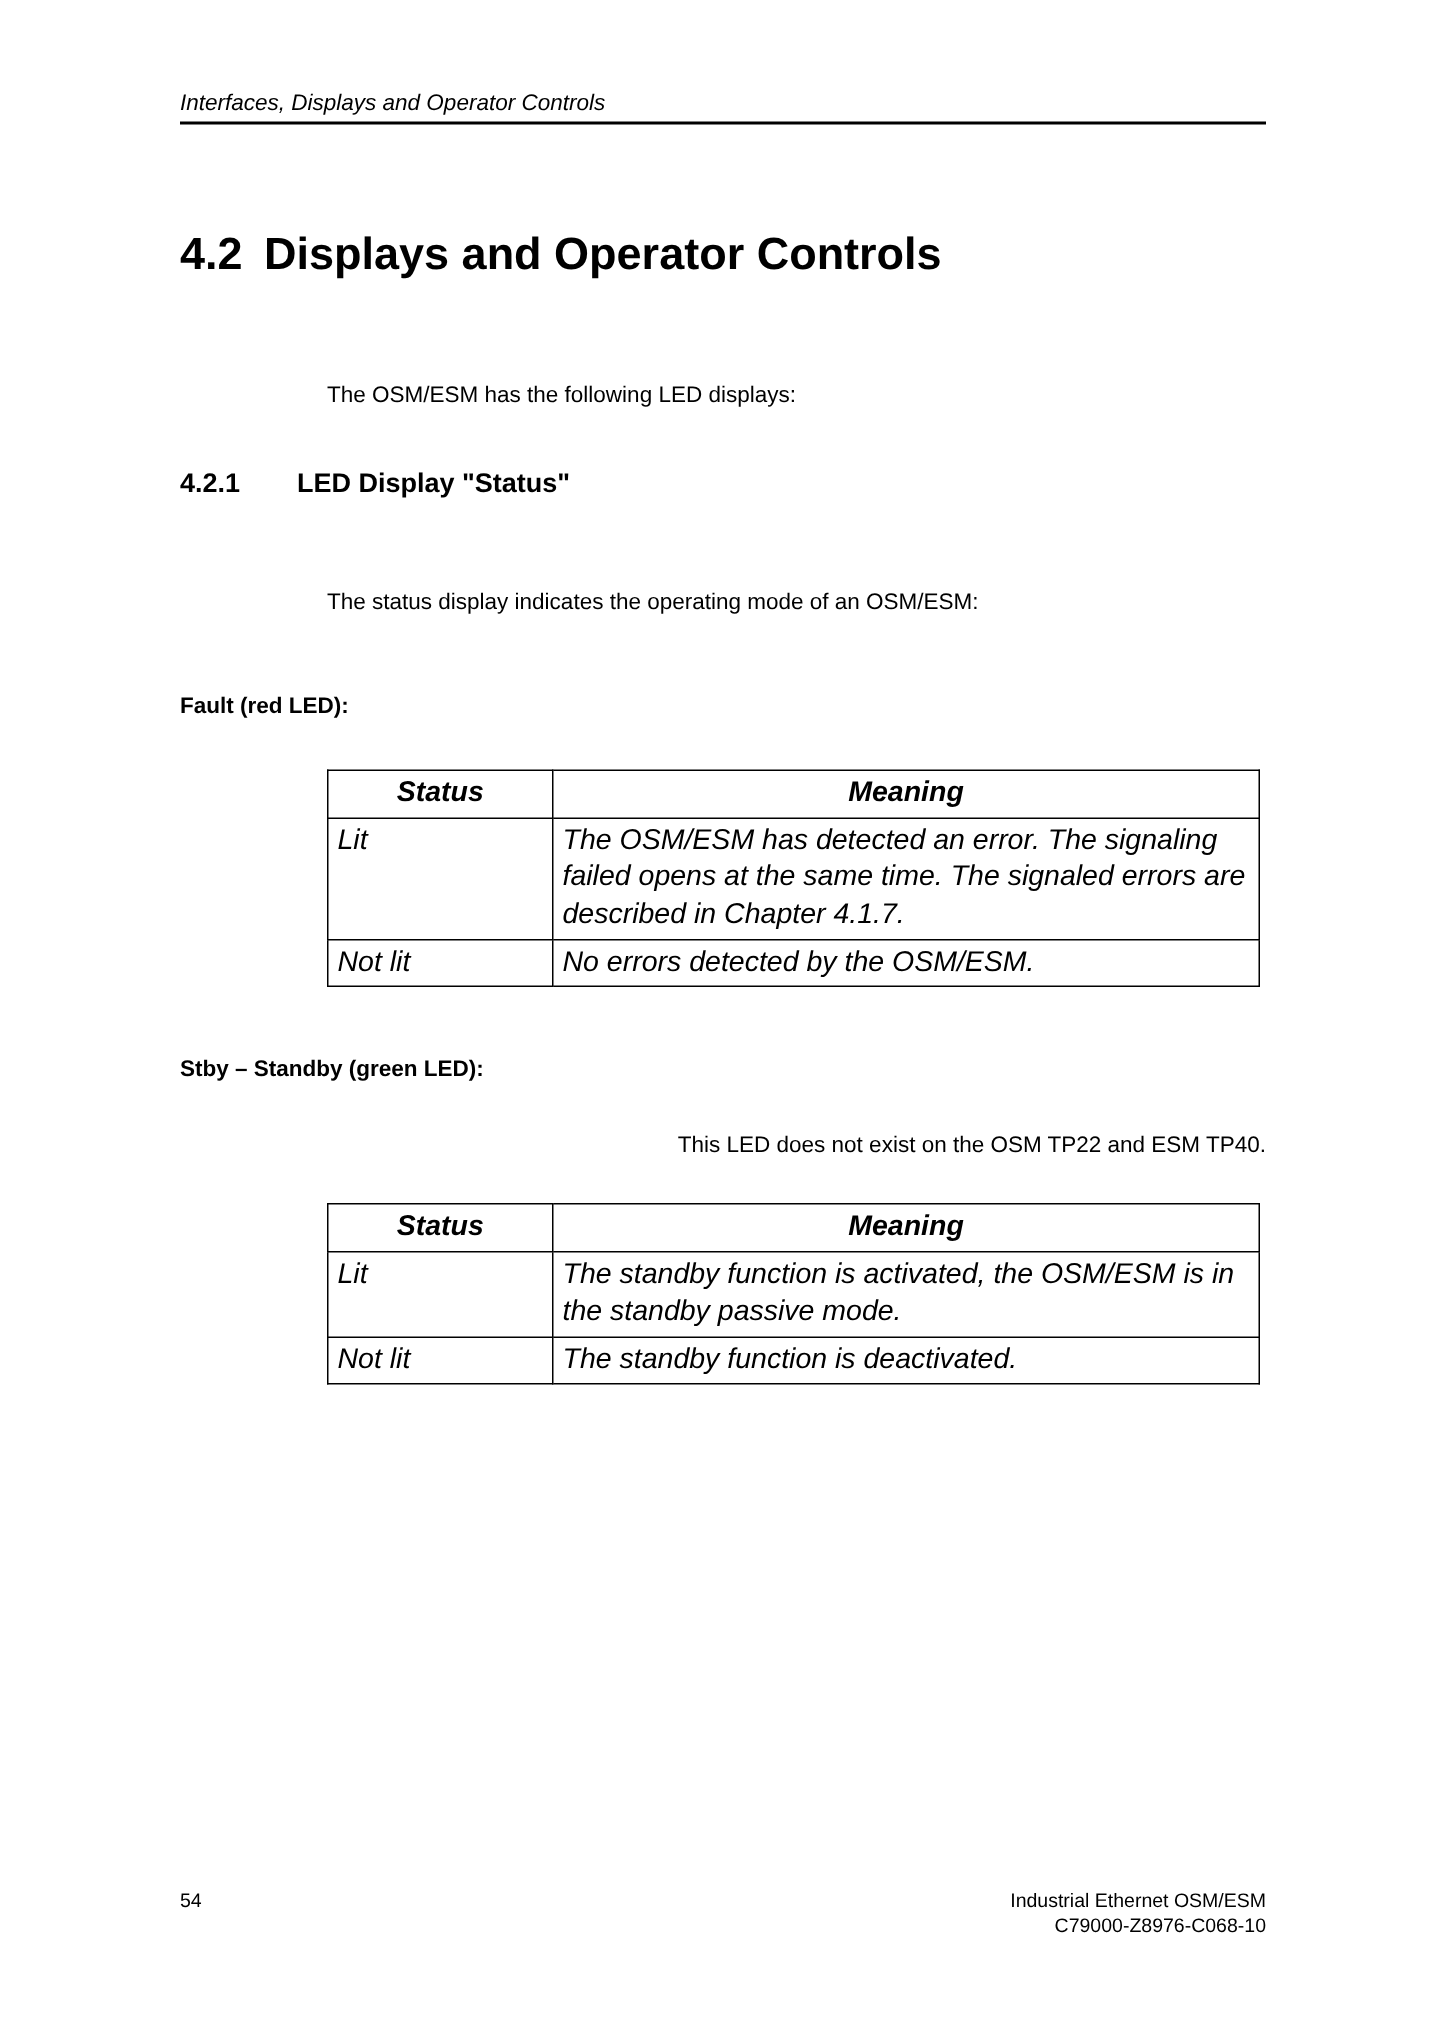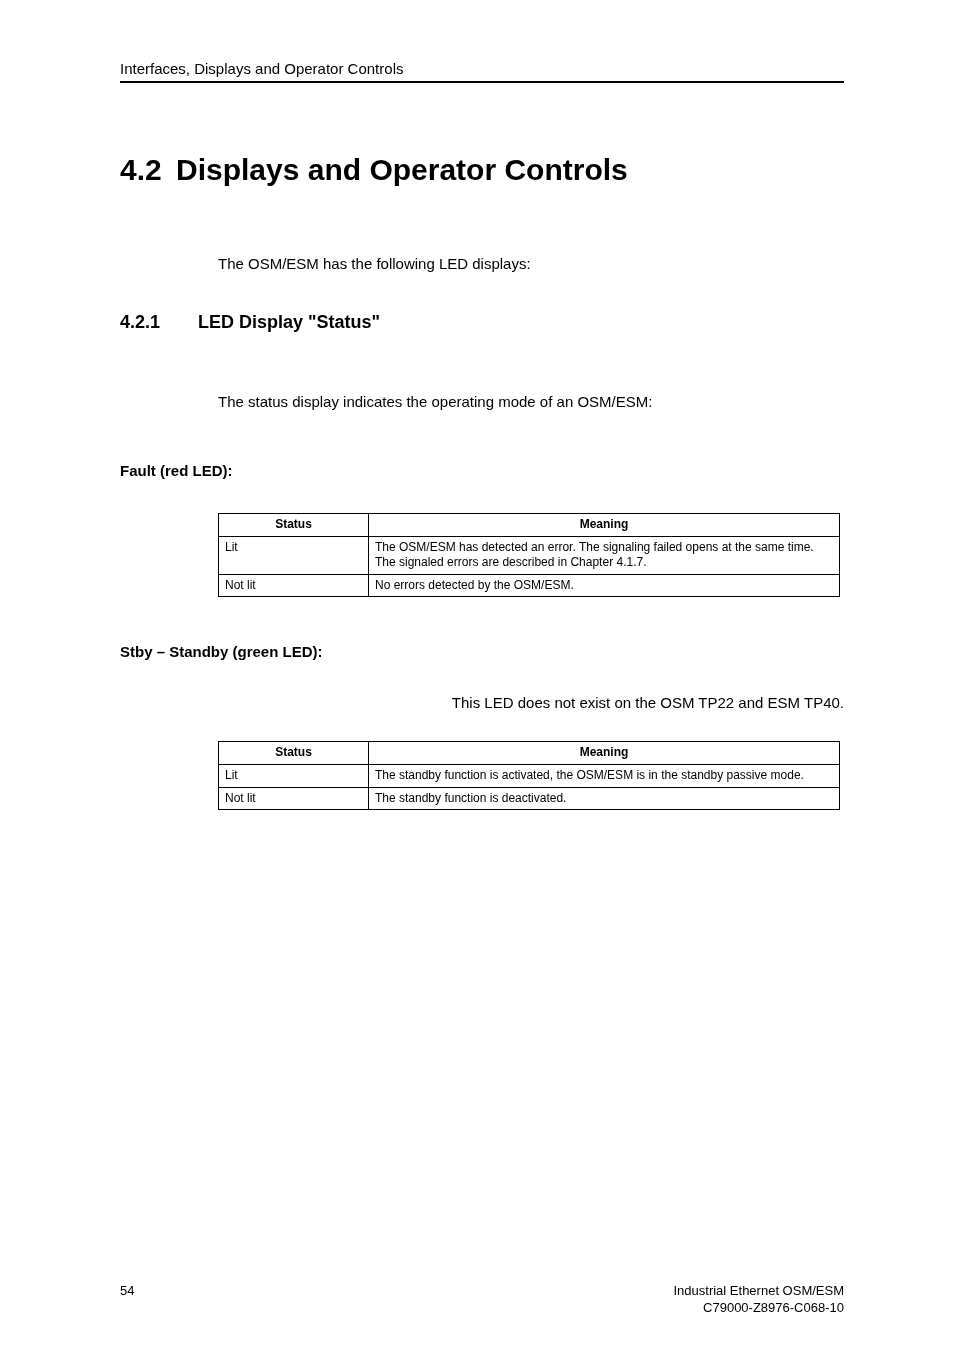--- a/index.html
+++ b/index.html
@@ -6,20 +6,21 @@
   body {
     font-family: Arial, Helvetica, sans-serif;
     width: 954px;
     height: 1351px;
     background: #fff;
     color: #000;
     position: relative;
     padding: 60px 110px 60px 120px;
   }
   .header-line {
+    font-style: italic;
     font-size: 15px;
     border-bottom: 2px solid #000;
     padding-bottom: 4px;
     margin-bottom: 70px;
   }
   .h1 {
     font-size: 30px;
     font-weight: bold;
     margin-bottom: 68px;
   }
@@ -48,36 +49,37 @@
   .after-label-para {
     margin-left: 98px;
     font-size: 15px;
     margin-bottom: 30px;
     text-align: right;
   }
   table {
     margin-left: 98px;
     border-collapse: collapse;
     width: 622px;
-    font-size: 12px;
+    font-size: 19px;
     margin-bottom: 46px;
+    font-style: italic;
   }
   th, td {
     border: 1px solid #000;
     padding: 3px 6px;
     text-align: left;
     vertical-align: top;
     line-height: 1.3;
   }
   th { font-weight: bold; text-align: center; }
   col.c1 { width: 150px; }
   col.c2 { }
   .footer {
     position: absolute;
-    bottom: 34px;
+    bottom: 58px;
     left: 120px;
     right: 110px;
     font-size: 13px;
   }
   .footer-left { float: left; }
   .footer-right { float: right; text-align: right; line-height: 1.3; }
 </style>
 </head>
 <body>
 

